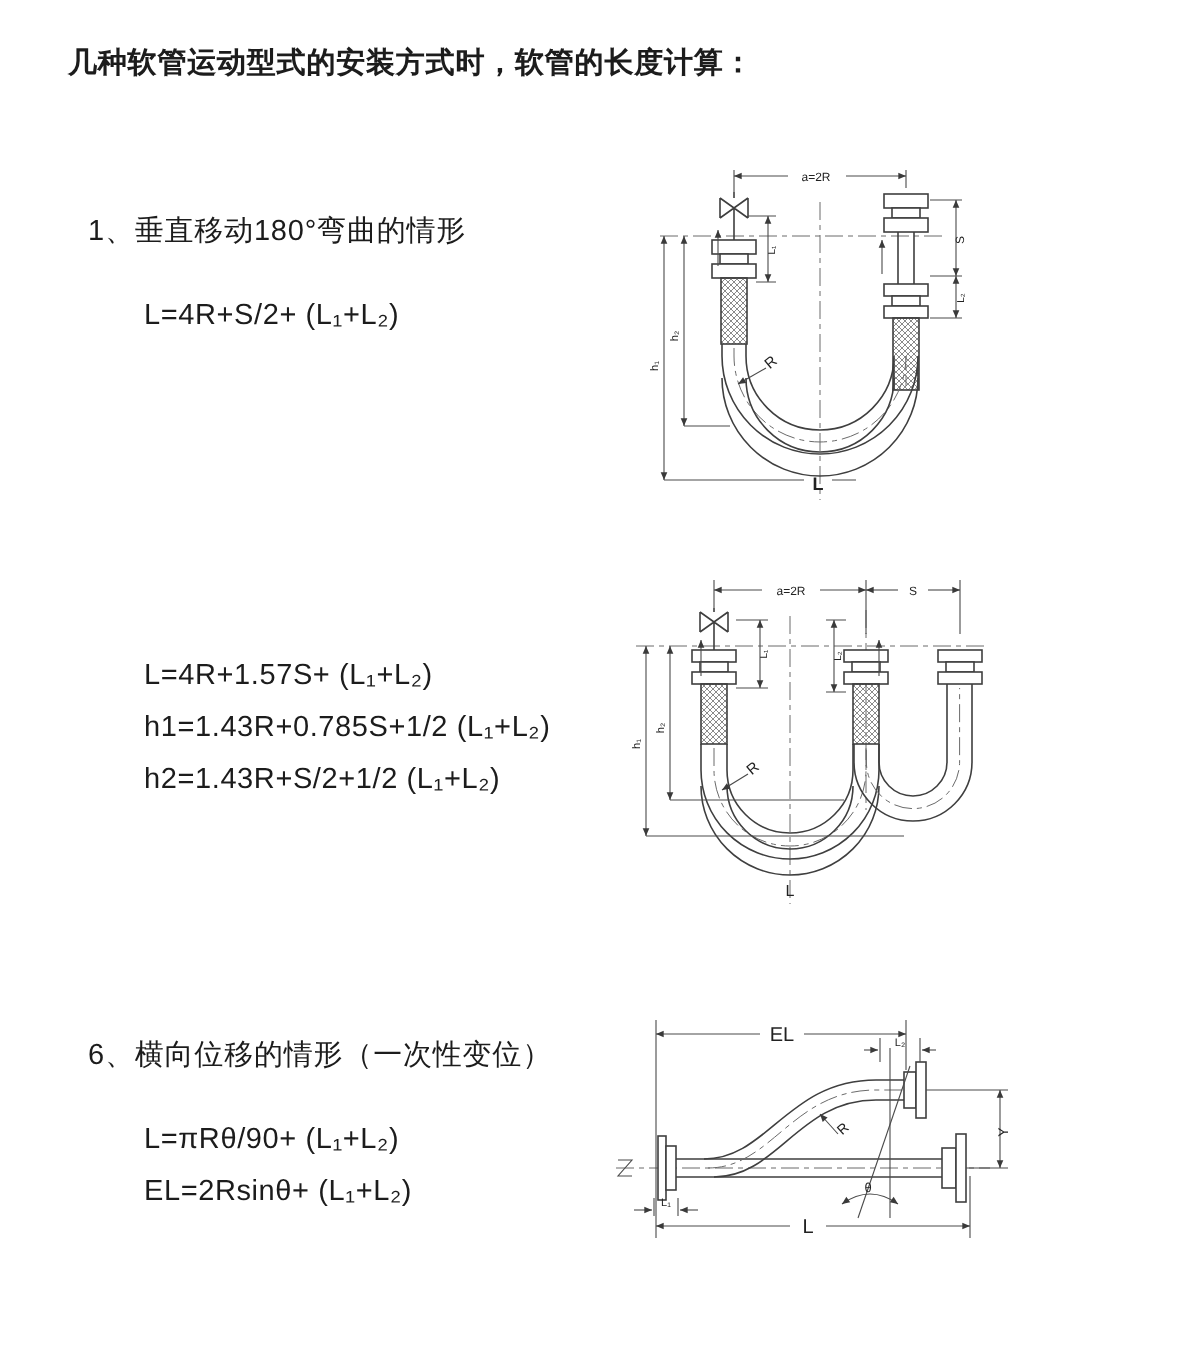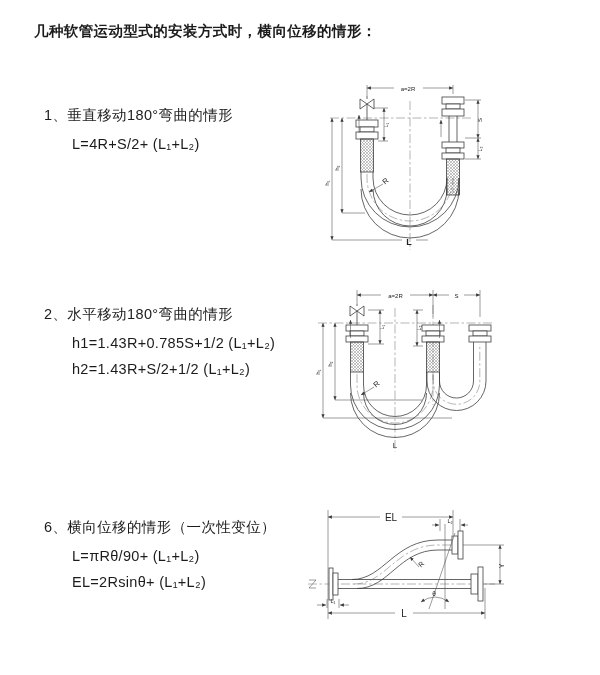--- a/index.html
+++ b/index.html
@@ -9,50 +9,50 @@
     font-family:"Liberation Sans","DejaVu Sans",sans-serif;
   }
   .page{position:absolute;inset:0;}
   .title{
     position:absolute;left:34px;top:22px;
     font-size:14.5px;font-weight:700;letter-spacing:.4px;white-space:nowrap;
   }
   .sec{position:absolute;left:44px;}
   #sec1{top:106px;} #sec2{top:305px;} #sec3{top:518px;}
   .heading{font-size:14.5px;font-weight:400;letter-spacing:.4px;white-space:nowrap;}
-  .formulas{padding-left:28px;margin-top:6px;}
+  .formulas{padding-left:28px;margin-top:20px;}
   .formula{font-size:14.5px;line-height:26px;letter-spacing:.3px;white-space:nowrap;}
   svg.diag{position:absolute;}
   #d1{left:310px;top:75px;}
   #d2{left:310px;top:280px;}
   #d3{left:300px;top:495px;}
   svg .ln{stroke:#3f3f3f;stroke-width:.8;fill:none;}
   svg .thin{stroke:#4a4a4a;stroke-width:.55;fill:none;}
   svg .cl{stroke:#6a6a6a;stroke-width:.5;fill:none;stroke-dasharray:9 2.5 2.5 2.5;}
   svg .fit{stroke:#3f3f3f;stroke-width:.8;fill:#ffffff;}
   svg .braid{stroke:#3f3f3f;stroke-width:.8;fill:url(#braid);}
   svg text{fill:#222;font-family:"Liberation Sans","DejaVu Sans",sans-serif;}
 </style>
 </head>
 <body>
 
 <div class="page">
 
-  <div class="title">几种软管运动型式的安装方式时，横向位移的情形：</div>
+  <div class="title">几种软管运动型式的安装方式时，软管的长度计算：</div>
 
   <section class="sec" id="sec1">
     <div class="heading">1、垂直移动180°弯曲的情形</div>
     <div class="formulas">
       <div class="formula">L=4R+S/2+ (L₁+L₂)</div>
     </div>
   </section>
 
   <section class="sec" id="sec2">
-    <div class="heading">2、水平移动180°弯曲的情形</div>
     <div class="formulas">
+      <div class="formula">L=4R+1.57S+ (L₁+L₂)</div>
       <div class="formula">h1=1.43R+0.785S+1/2 (L₁+L₂)</div>
       <div class="formula">h2=1.43R+S/2+1/2 (L₁+L₂)</div>
     </div>
   </section>
 
   <section class="sec" id="sec3">
     <div class="heading">6、横向位移的情形（一次性变位）</div>
     <div class="formulas">
       <div class="formula">L=πRθ/90+ (L₁+L₂)</div>
       <div class="formula">EL=2Rsinθ+ (L₁+L₂)</div>

